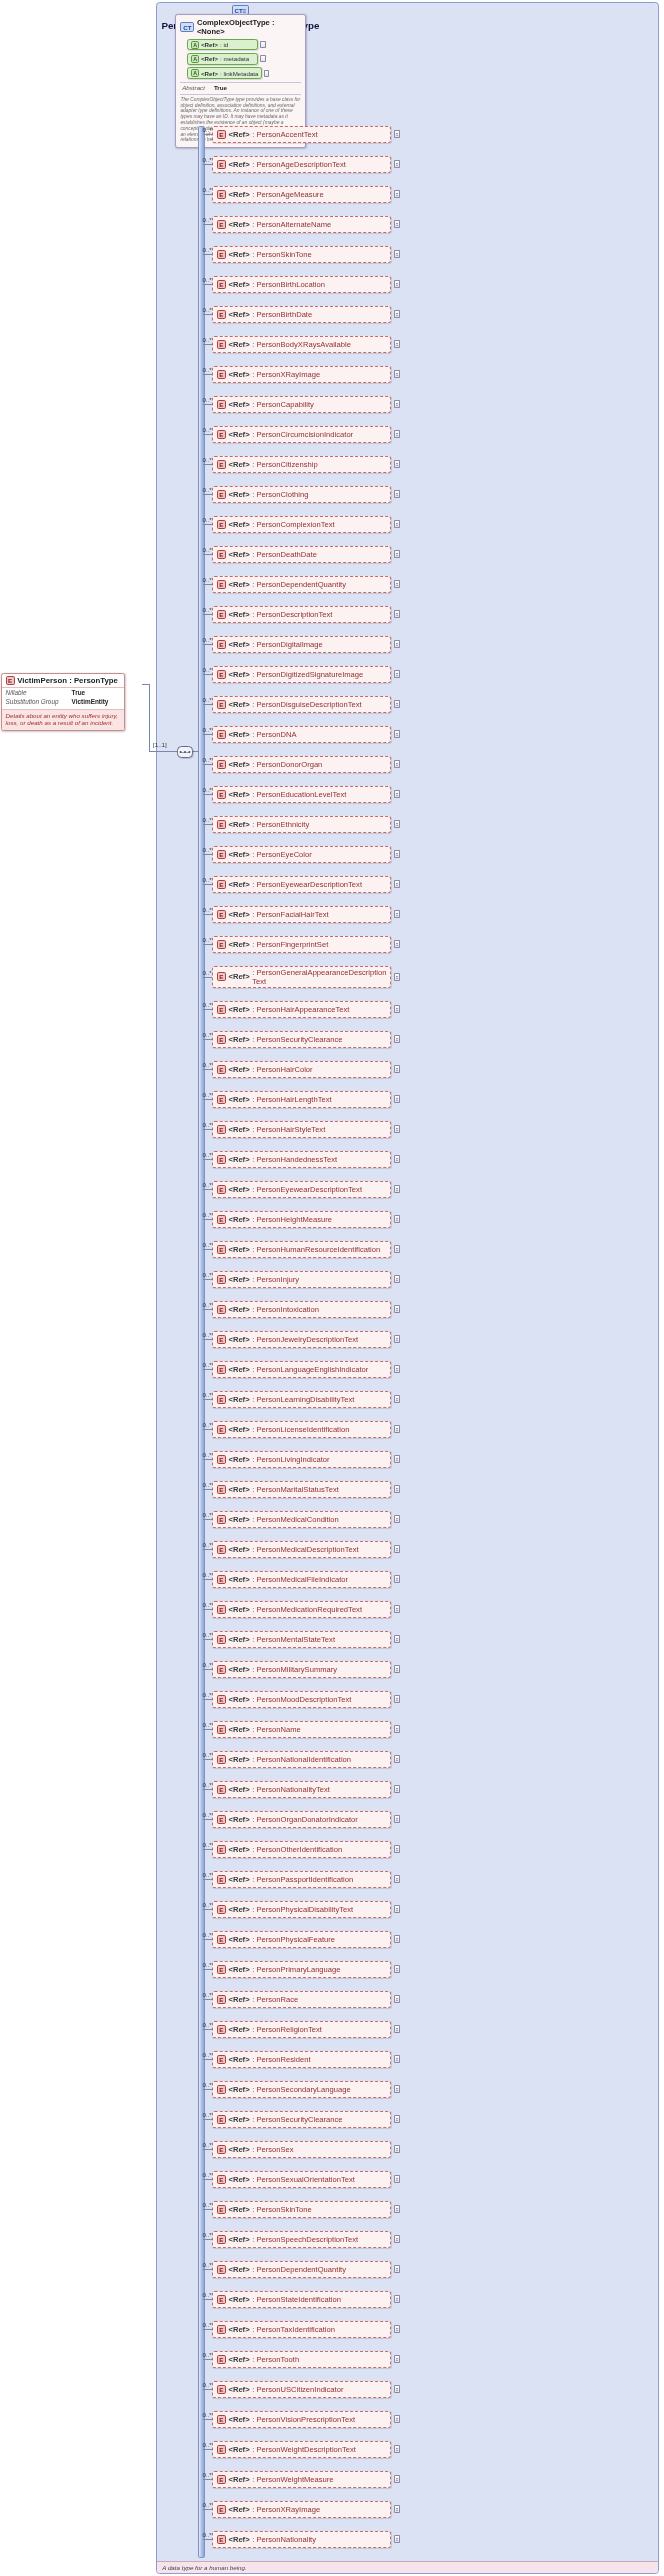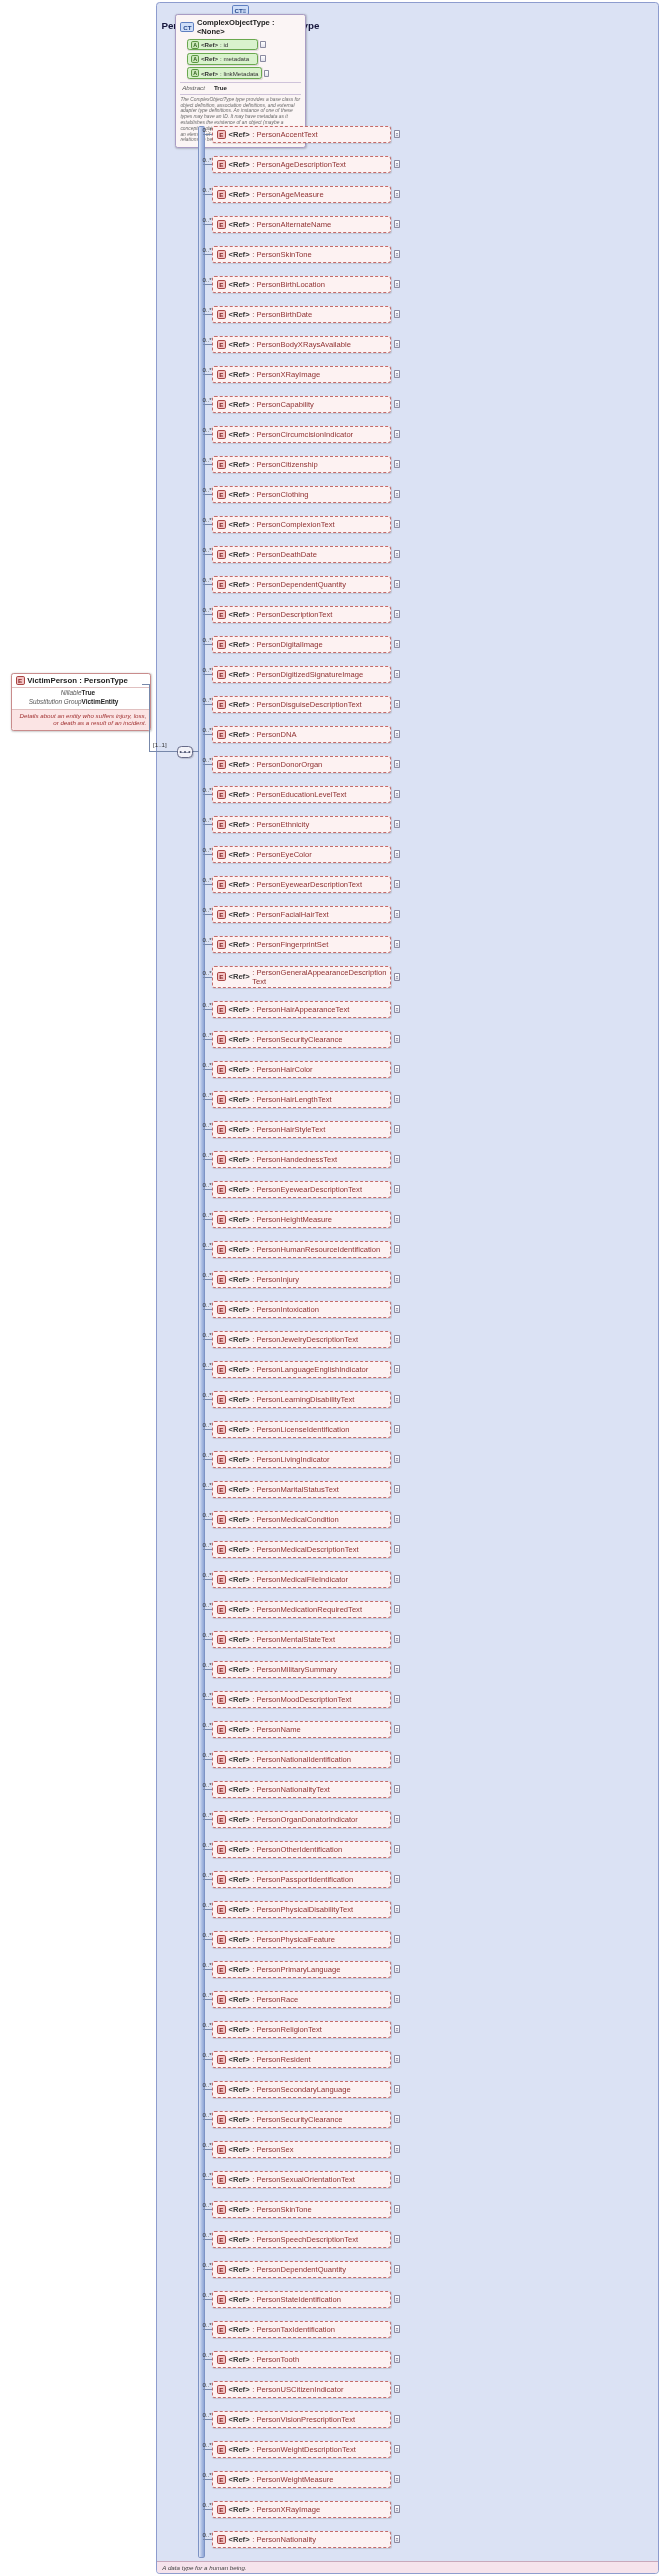--- a/index.html
+++ b/index.html
@@ -127,24 +127,23 @@
   .footer {
     position: absolute; left: 0; right: 0; bottom: 0;
     background: #f6e3ec; border-top: 0.9px solid #c9a8bc;
     border-radius: 0 0 2.7px 2.7px;
     font-size: 6.2px; font-style: italic; color: #444;
     padding: 1.8px 5.3px; height: 11.6px;
   }
 
   
   .victim {
-    position: absolute; left: 11px; top: 673px; width: 140px;
+    position: absolute; left: 1px; top: 673px; width: 124px;
     background: #ffffff; border: 0.9px solid #c98c8c; border-radius: 2.7px;
     box-shadow: 0.9px 0.9px 1.8px rgba(0,0,0,0.2);
-    text-align: right;
   }
   .victim-header { display: flex; align-items: center; gap: 2.7px; padding: 1.8px 3.6px; }
   .victim-title { font-weight: bold; font-size: 7.8px; color: #222; }
   .victim-props { border-top: 0.9px solid #e0c0c0; padding: 1.8px 3.6px 2.7px 3.6px; }
   .prop-row { display: flex; line-height: 1.3; }
   .prop-label { font-style: italic; color: #555; width: 66px; font-size: 6.4px; flex: none; }
   .prop-value { font-weight: bold; font-size: 6.4px; color: #222; }
   .victim-doc {
     background: #fbe4e4; border-top: 0.9px solid #e0c0c0;
     font-style: italic; font-size: 6.2px; color: #a03030;

